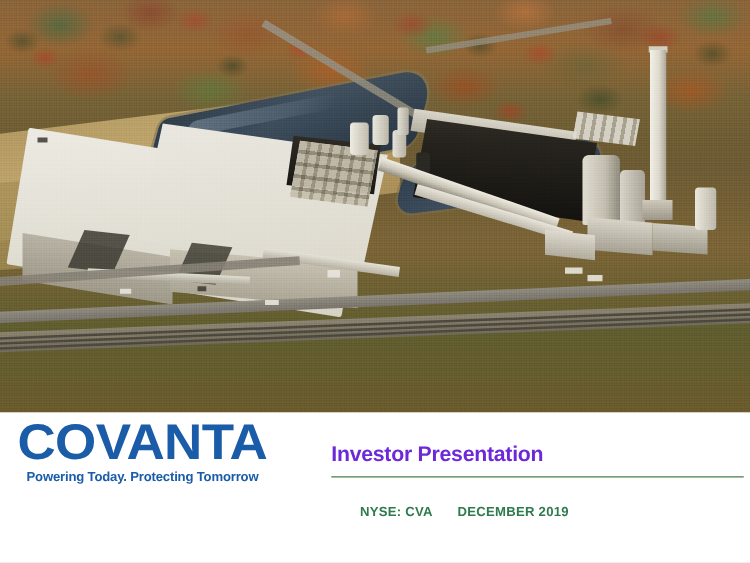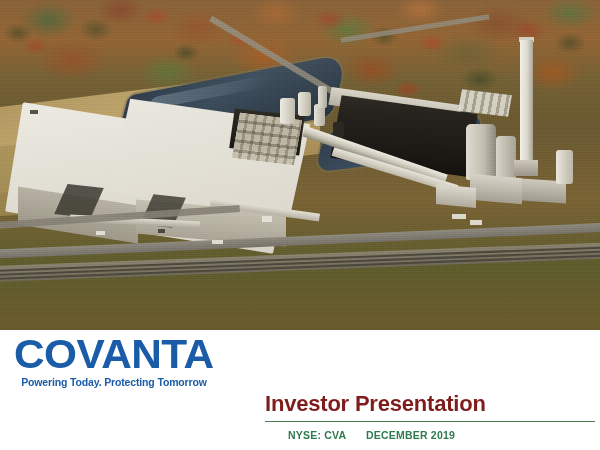--- a/index.html
+++ b/index.html
@@ -320,35 +320,34 @@
     text-align:center;
   }
 
   
   .title-block {
     position:absolute; left:265px; top:22px; right:5px;
   }
   .deck-title {
     font-family:"Liberation Sans", sans-serif;
     font-weight:bold;
-    font-size:22px;
+    font-size:17px;
     line-height:24px;
-    color:#7f1d1d;
+    color:#6d28d9;
     letter-spacing:-0.2px;
     white-space:nowrap;
-    margin-top:40px;
   }
   .rule {
     margin-top:5px;
     height:1.4px;
     background:#4a7c4e;
     width:330px;
   }
   .subline {
-    margin-top:7px;
+    margin-top:22px;
     font-family:"Liberation Sans", sans-serif;
     font-weight:bold;
     font-size:10.5px;
     letter-spacing:0.2px;
     color:#2f7a4e;
     white-space:nowrap;
     padding-left:23px;
   }
   .subline .gap { display:inline-block; width:14px; }
 </style>

